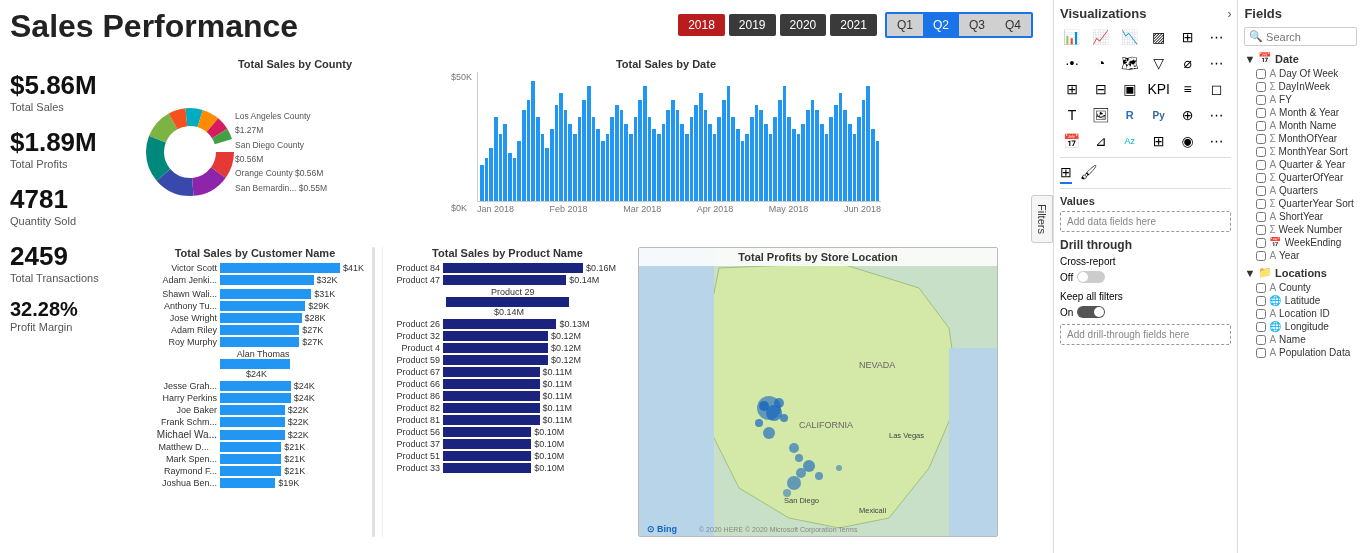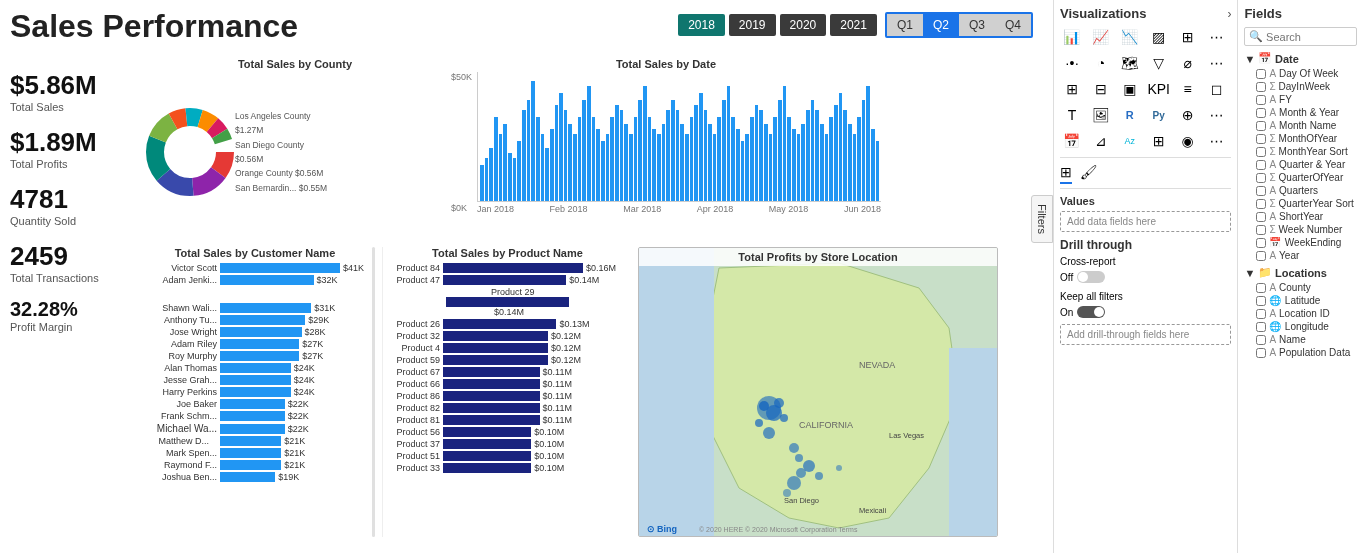--- a/index.html
+++ b/index.html
@@ -5,21 +5,21 @@
     * { box-sizing: border-box; margin: 0; padding: 0; }
     body { font-family: 'Segoe UI', Arial, sans-serif; font-size: 12px; background: #fff; display: flex; width: 1363px; height: 553px; overflow: hidden; }
 
     
     .main-content { flex: 1; padding: 8px 10px; overflow: hidden; position: relative; }
     .page-title { font-size: 32px; font-weight: 700; color: #222; margin-bottom: 6px; }
 
     
     .filters-bar { position: absolute; top: 12px; right: 20px; display: flex; gap: 4px; align-items: center; }
     .year-btn { background: #3a3a3a; color: #fff; border: none; padding: 4px 10px; font-size: 12px; cursor: pointer; border-radius: 2px; }
-    .year-btn.active { background: #0f766e; }
+    .year-btn.active { background: #b91c1c; }
     .quarter-group { display: flex; border: 2px solid #1a73e8; border-radius: 2px; overflow: hidden; margin-left: 4px; }
     .quarter-btn { background: #d0d0d0; color: #333; border: none; padding: 4px 10px; font-size: 12px; cursor: pointer; }
     .quarter-btn.active { background: #1a73e8; color: #fff; }
 
     
     .kpi-section { position: absolute; left: 10px; top: 70px; display: flex; flex-direction: column; gap: 14px; }
     .kpi-item { }
     .kpi-value { font-size: 26px; font-weight: 700; color: #111; }
     .kpi-label { font-size: 11px; color: #555; }
     .chart-title { font-size: 11px; font-weight: 600; color: #333; margin-bottom: 2px; text-align: center; }
@@ -248,21 +248,21 @@
     <div style="display:flex; gap:6px;">
 
       <div style="width:220px; height:290px; overflow:hidden; position:relative;">
         <div class="chart-title" style="margin-bottom:4px;">Total Sales by Customer Name</div>
         <div id="customer-bars" style="overflow-y:auto; max-height:265px;">
         <div style="display: flex; align-items: center; margin-bottom: 2px;">
               <div style="width: 75px; font-size: 9px; color: rgb(51, 51, 51); text-align: right; padding-right: 3px; white-space: nowrap; overflow: hidden; text-overflow: ellipsis;">Victor Scott</div>
               <div style="height: 10px; background: rgb(33, 150, 243); width: 120px;"></div>
               <div style="font-size: 9px; color: rgb(51, 51, 51); margin-left: 3px;">$41K</div>
             </div>
-            <div style="display: flex; align-items: flex-end; margin-bottom: 18px;">
+            <div style="display: flex; align-items: flex-end; margin-bottom: 4px;">
               <div style="width: 75px; font-size: 9px; color: rgb(51, 51, 51); text-align: right; padding-right: 3px; white-space: nowrap; overflow: hidden; text-overflow: ellipsis;">Adam Jenki...</div>
               <div style="height: 10px; background: rgb(33, 150, 243); width: 93.6px;"></div>
               <div style="font-size: 9px; color: rgb(51, 51, 51); margin-left: 3px;">$32K</div>
             </div>
             <div style="display: flex; align-items: center; margin-bottom: 2px;">
               <div style="width: 75px; font-size: 9px; color: rgb(51, 51, 51); text-align: right; padding-right: 3px; white-space: nowrap; overflow: hidden; text-overflow: ellipsis;">Shawn Wali...</div>
               <div style="height: 10px; background: rgb(33, 150, 243); width: 91.2px;"></div>
               <div style="font-size: 9px; color: rgb(51, 51, 51); margin-left: 3px;">$31K</div>
             </div>
             <div style="display: flex; align-items: center; margin-bottom: 2px;">
@@ -278,21 +278,21 @@
             <div style="display: flex; align-items: center; margin-bottom: 2px;">
               <div style="width: 75px; font-size: 9px; color: rgb(51, 51, 51); text-align: right; padding-right: 3px; white-space: nowrap; overflow: hidden; text-overflow: ellipsis;">Adam Riley</div>
               <div style="height: 10px; background: rgb(33, 150, 243); width: 79.2px;"></div>
               <div style="font-size: 9px; color: rgb(51, 51, 51); margin-left: 3px;">$27K</div>
             </div>
             <div style="display: flex; align-items: center; margin-bottom: 2px;">
               <div style="width: 75px; font-size: 9px; color: rgb(51, 51, 51); text-align: right; padding-right: 3px; white-space: nowrap; overflow: hidden; text-overflow: ellipsis;">Roy Murphy</div>
               <div style="height: 10px; background: rgb(33, 150, 243); width: 79.2px;"></div>
               <div style="font-size: 9px; color: rgb(51, 51, 51); margin-left: 3px;">$27K</div>
             </div>
-            <div style="display: flex; align-items: center; margin-bottom: 2px;">
+            <div style="display: flex; align-items: center; margin-bottom: 2px; flex-direction: column;">
               <div style="width: 75px; font-size: 9px; color: rgb(51, 51, 51); text-align: right; padding-right: 3px; white-space: nowrap; overflow: hidden; text-overflow: ellipsis;">Alan Thomas</div>
               <div style="height: 10px; background: rgb(33, 150, 243); width: 70.8px;"></div>
               <div style="font-size: 9px; color: rgb(51, 51, 51); margin-left: 3px;">$24K</div>
             </div>
             <div style="display: flex; align-items: center; margin-bottom: 2px;">
               <div style="width: 75px; font-size: 9px; color: rgb(51, 51, 51); text-align: right; padding-right: 3px; white-space: nowrap; overflow: hidden; text-overflow: ellipsis;">Jesse Grah...</div>
               <div style="height: 10px; background: rgb(33, 150, 243); width: 70.8px;"></div>
               <div style="font-size: 9px; color: rgb(51, 51, 51); margin-left: 3px;">$24K</div>
             </div>
             <div style="display: flex; align-items: center; margin-bottom: 2px;">

